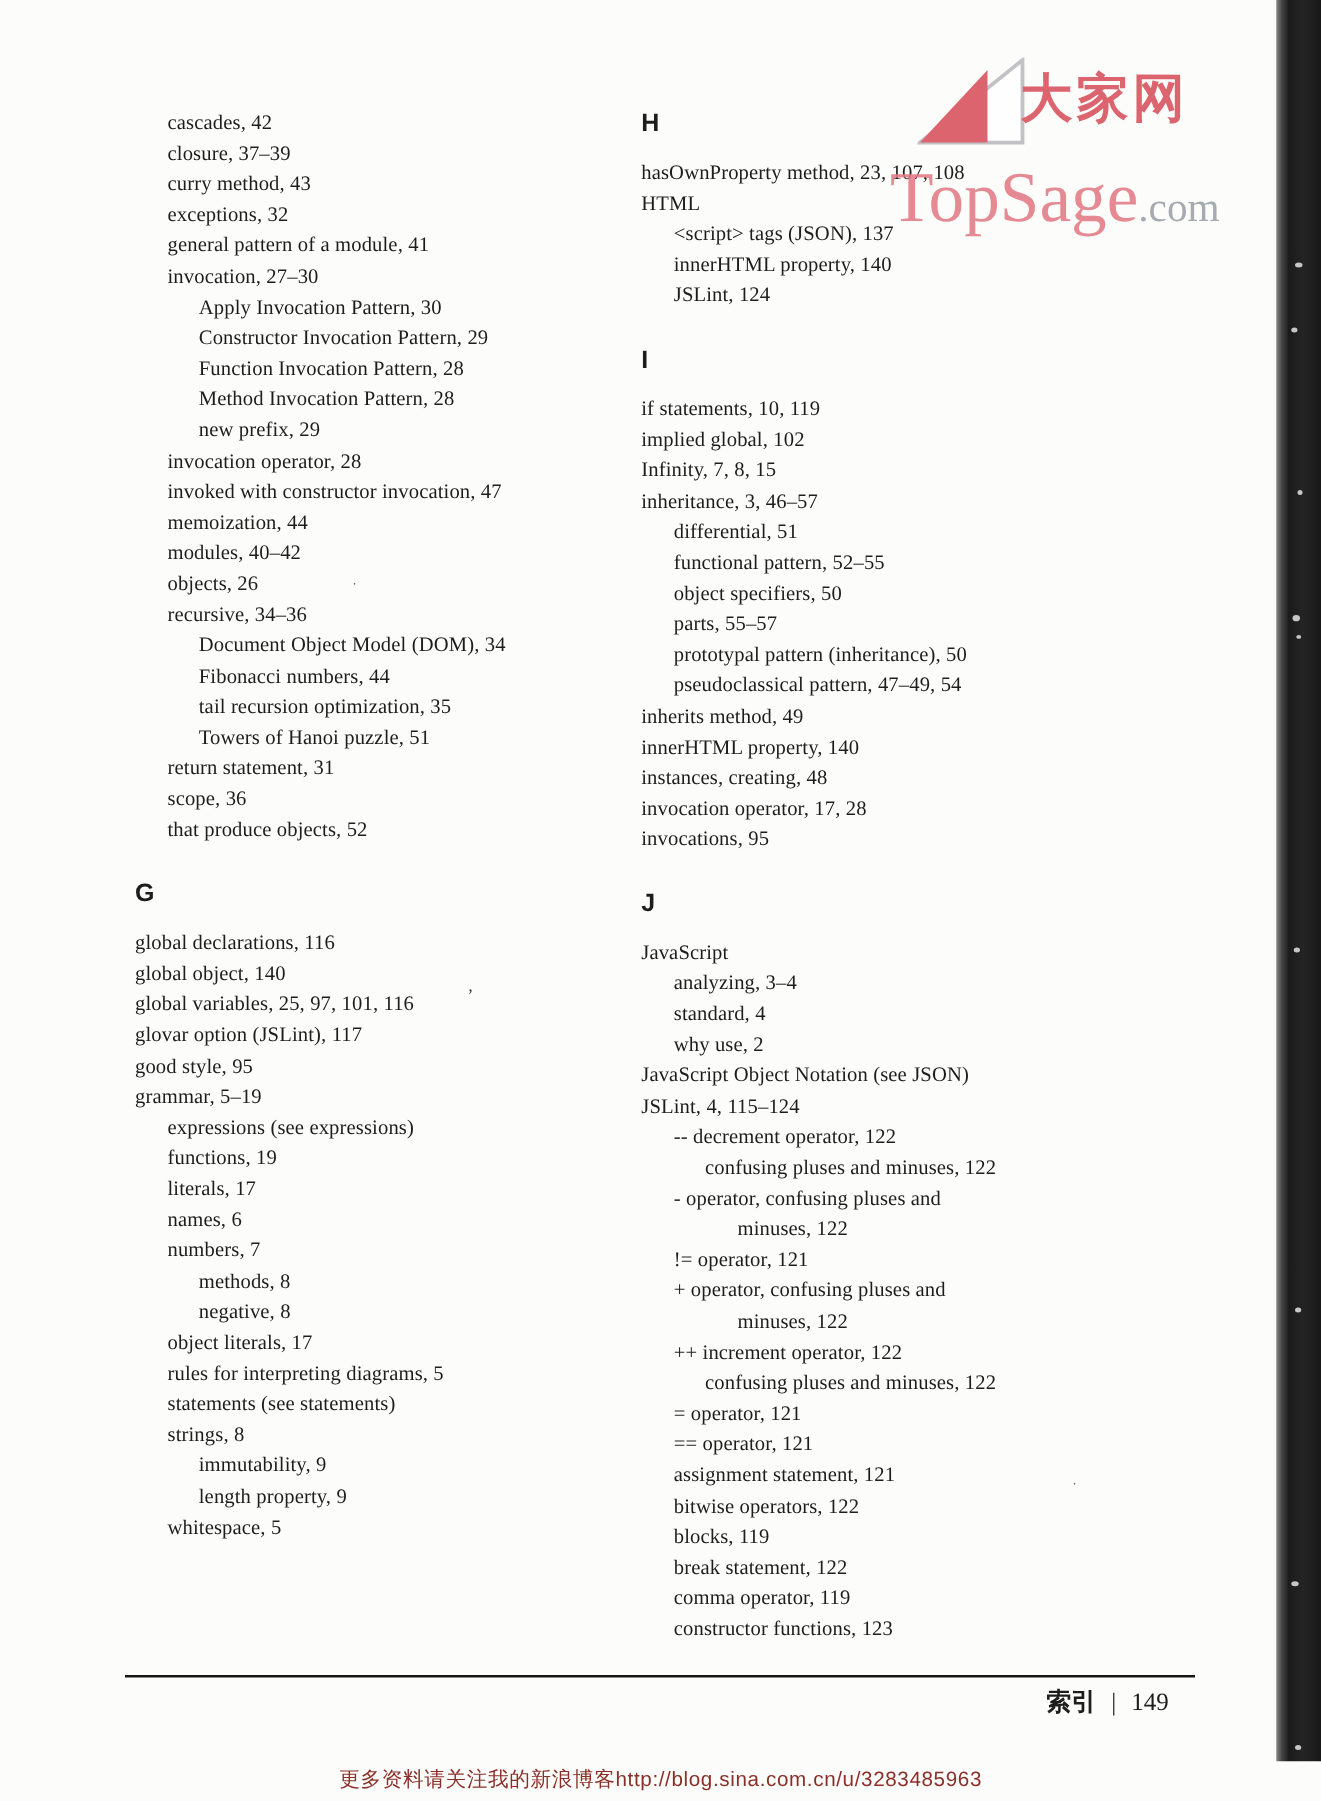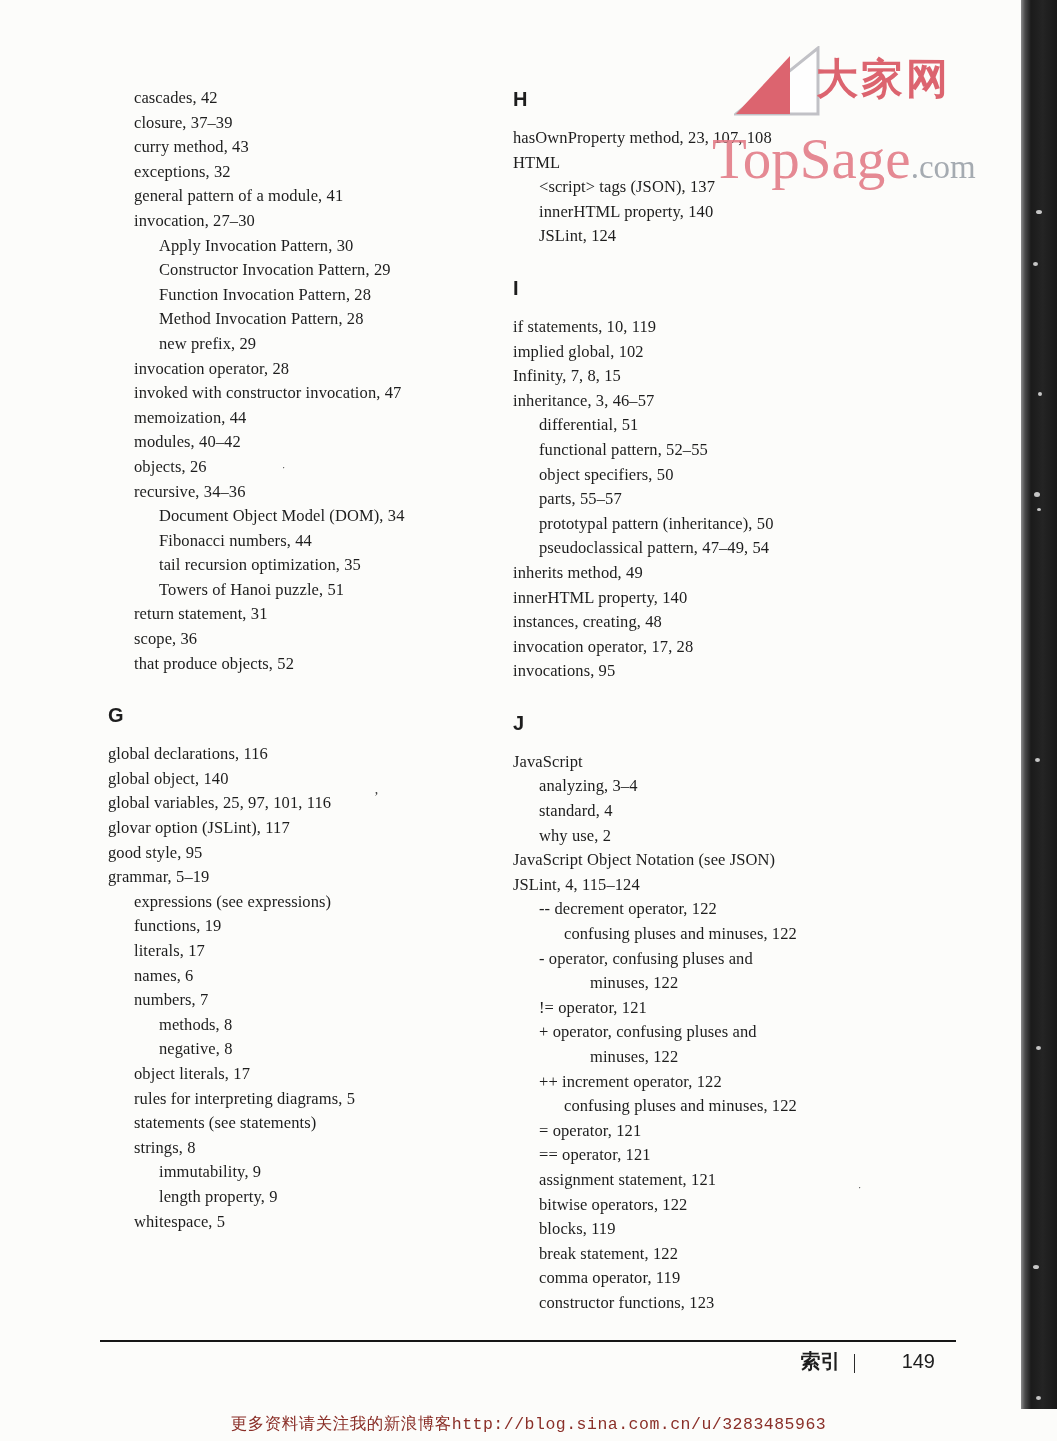--- a/index.html
+++ b/index.html
@@ -85,32 +85,32 @@
   }
   .footer {
     position: absolute;
     top: 1348px;
     right: 122px;
     font-size: 20px;
     white-space: nowrap;
   }
   .footer-label { font-family: "DejaVu Sans", sans-serif; font-weight: 700; text-align: right; }
   .footer-sep   { margin: 0 12px; color: #2a2a2a; font-weight: 400; }
-  .footer-page  { font-family: Liberation Sans, sans-serif; margin-left: 33px; }
+  .footer-page  { font-family: Liberation Serif, serif; }
 
   .bottom-note {
     position: absolute;
     left: 0;
     top: 1413px;
     width: 100%;
     text-align: center;
     font-size: 16.5px;
     letter-spacing: 0.5px;
     color: var(--footer-note, #8a2f28);
-    font-family: Liberation Mono, monospace;
+    font-family: Liberation Sans, sans-serif;
   }
 
   
   .book-edge {
     position: absolute;
     right: 0;
     top: 0;
     width: 36px;
     height: 1409px;
     background: linear-gradient(90deg, #8a8a8a 0, #4a4a4a 4px, #1b1b1b 10px, #242424 60%, #181818 100%);

